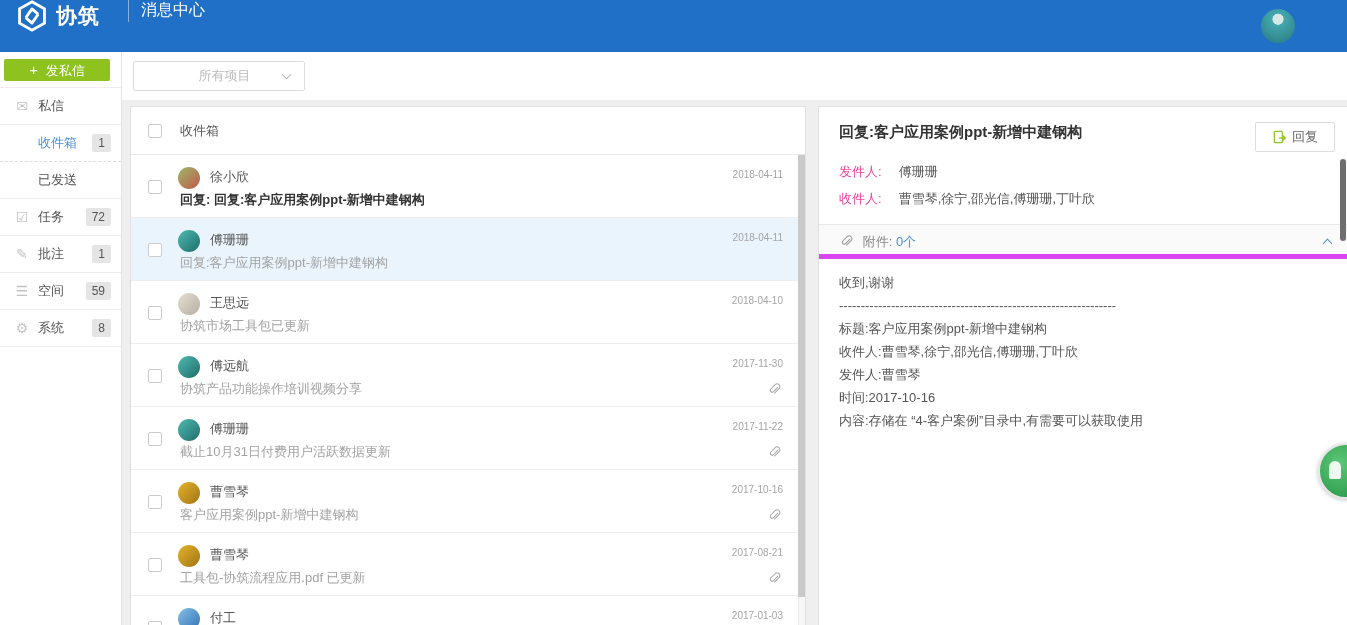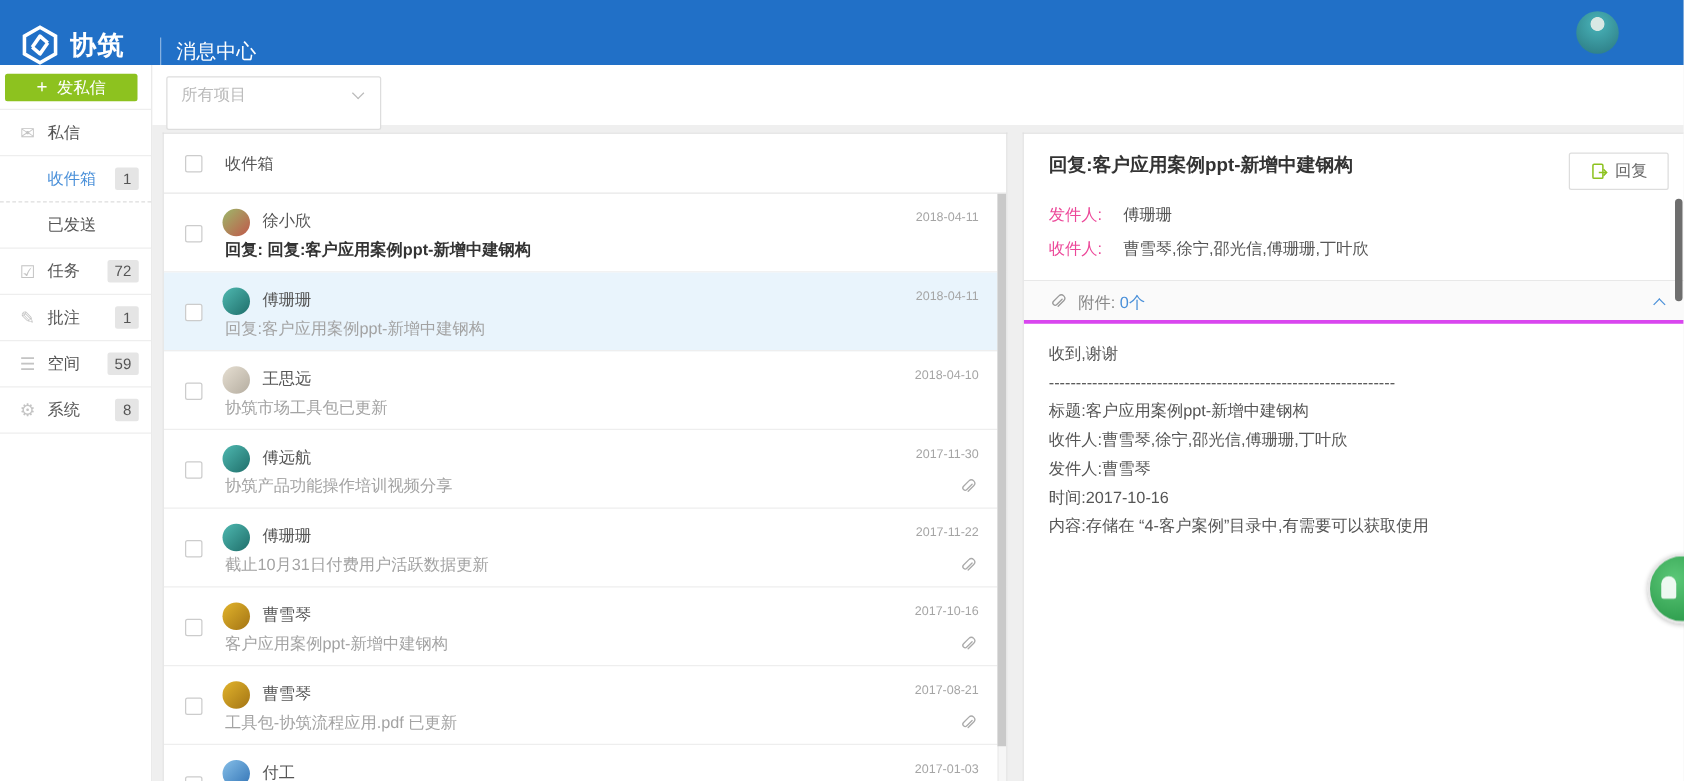--- a/index.html
+++ b/index.html
@@ -1,20 +1,20 @@
 <!DOCTYPE html>
 <html><head>
 <meta charset="utf-8">
 <style>
   * { margin:0; padding:0; box-sizing:border-box; }
   html,body { width:1347px; height:625px; overflow:hidden; }
   body { font-family:"Liberation Sans","DejaVu Sans",sans-serif; font-size:13px; color:#555; background:#fff; }
 
   
-  .topbar { height:52px; background:#2170C7; display:flex; align-items:flex-end; position:relative; }
+  .topbar { height:52px; background:#2170C7; display:flex; align-items:flex-start; position:relative; }
   .logo-wrap { display:flex; align-items:center; padding-left:16px; }
   .logo-icon { width:32px; height:32px; margin-right:8px; }
   .logo-text { color:#fff; font-size:21px; font-weight:bold; letter-spacing:1px; }
   .title-divider { width:1px; height:22px; background:rgba(255,255,255,.45); margin:0 12px 0 28px; }
   .app-title { color:#fff; font-size:16px; }
   .user-avatar { position:absolute; right:52px; top:9px; width:34px; height:34px; border-radius:50%;
     background:radial-gradient(circle at 50% 30%, #d8e8e4 18%, #43a8ae 20%, #2d7d85 90%); cursor:pointer; }
 
   
   .app { display:flex; height:573px; }
@@ -26,22 +26,22 @@
   .side-item { position:relative; height:37px; line-height:36px; border-bottom:1px solid #eee; cursor:pointer; color:#555; }
   .side-item.dashed { border-bottom:1px dashed #ddd; }
   .side-icon { position:absolute; left:12px; top:0; width:20px; text-align:center; color:#c4c4c4; font-size:14px; }
   .side-label { position:absolute; left:38px; top:0; font-size:13px; }
   .side-item.active .side-label { color:#4A90D9; }
   .side-badge { position:absolute; right:10px; top:9px; background:#e5e5e5; color:#555; font-size:12px;
     line-height:18px; padding:0 6px; border-radius:2px; min-width:14px; text-align:center; }
 
   .content { flex:1; display:flex; flex-direction:column; background:#efefef; min-width:0; }
   .toolbar { height:48px; background:#fff; padding:9px 0 0 11px; flex:none; }
-  .project-select { width:172px; height:43px; border:1px solid #ddd; border-radius:2px; background:#fff;
-    position:relative; line-height:28px; padding-left:11px; color:#bbb; cursor:pointer; }
+  .project-select { width:172px; height:30px; border:1px solid #ddd; border-radius:2px; background:#fff;
+    position:relative; line-height:28px; padding-left:11px; color:#bbb; cursor:pointer;text-align:center; }
   .chev { display:inline-block; width:7px; height:7px; border-right:1px solid #bbb; border-bottom:1px solid #bbb; }
   .chev-down { position:absolute; right:14px; top:9px; transform:rotate(45deg); }
 
   .panels { flex:1; display:flex; padding:6px 0 0 8px; min-height:0; }
 
   
   .list-panel { width:676px; flex:none; background:#fff; border:1px solid #e0e0e0; border-bottom:none;
     position:relative; overflow:hidden; }
   .list-header { height:48px; border-bottom:1px solid #e8e8e8; position:relative; line-height:48px; }
   .checkbox { display:inline-block; width:14px; height:14px; border:1px solid #ccc; border-radius:2px; background:#fff; cursor:pointer; }
@@ -65,21 +65,21 @@
     margin-left:12px; position:relative; overflow:hidden; }
   .detail-head { padding:16px 110px 12px 20px; border-bottom:1px solid #e8e8e8; }
   .detail-title { font-size:15px; font-weight:bold; color:#333; margin-bottom:16px; }
   .reply-btn { position:absolute; right:12px; top:15px; width:80px; height:30px; background:#fff;
     border:1px solid #ddd; border-radius:2px; color:#666; font-size:13px; cursor:pointer;
     display:flex; align-items:center; justify-content:center; gap:5px; font-family:inherit; }
   .meta-row { line-height:27px; font-size:13px; }
   .meta-label { display:inline-block; width:56px; text-align:left; color:#ec4899; }
   .meta-value { color:#555; }
   .meta-row.time .meta-value { color:#999; }
-  .attach-bar { height:34px; background:#fafafa; border-bottom:3px solid #d946ef; position:relative;
+  .attach-bar { height:34px; background:#fafafa; border-bottom:5px solid #d946ef; position:relative;
     line-height:33px; padding-left:20px; cursor:pointer; }
   .attach-bar .attach-glyph { display:inline-block; width:14px; height:14px; vertical-align:-2px; margin-right:6px; }
   .attach-label { color:#888; }
   .attach-count { color:#4A90D9; }
   .chev-up { position:absolute; right:16px; top:15px; transform:rotate(-135deg); border-color:#4A90D9; cursor:pointer; }
   .detail-body { padding:12px 20px; line-height:23px; color:#555; font-size:13px; }
   .body-line { white-space:nowrap; overflow:hidden; }
   .detail-scroll-thumb { position:absolute; right:1px; top:52px; width:6px; height:82px; background:#6e6e6e; border-radius:3px; cursor:pointer; }
 
   

